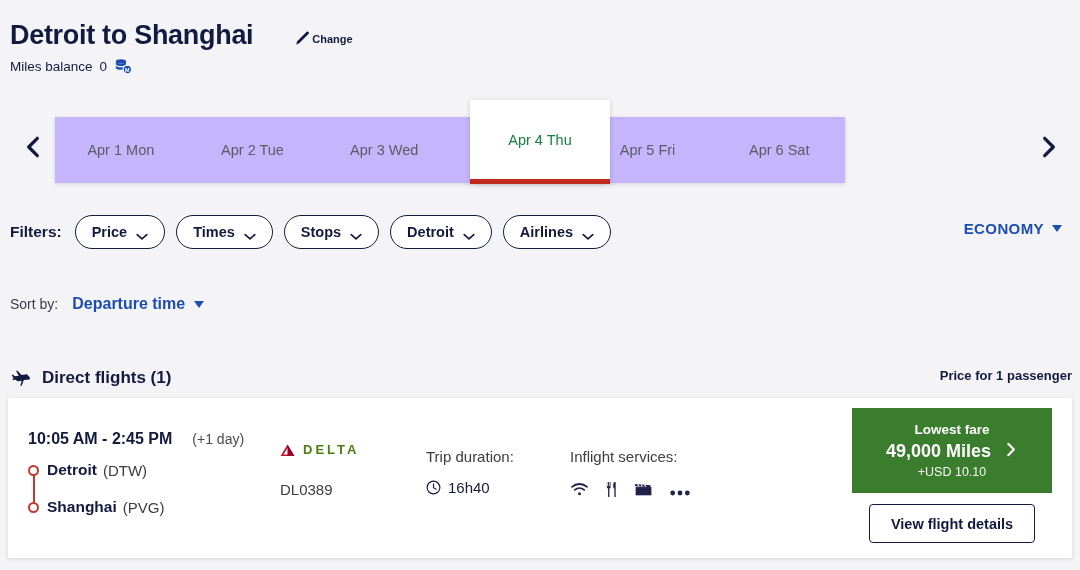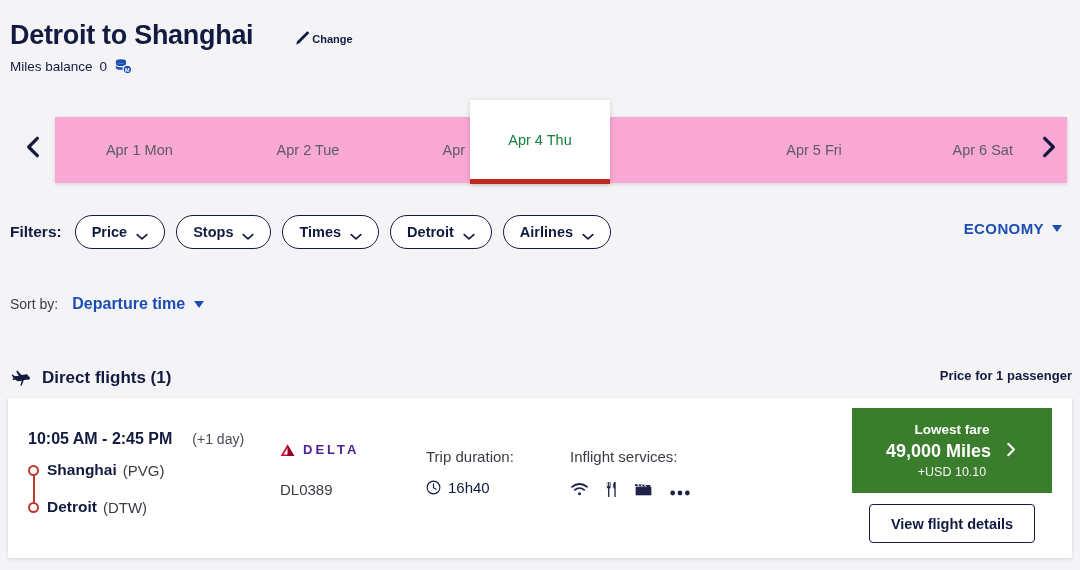--- a/index.html
+++ b/index.html
@@ -33,22 +33,22 @@
   
   .date-strip-wrap { position: absolute; left: 0; top: 100px; width: 1080px; height: 90px; }
   .nav-arrow {
     position: absolute; top: 30px; width: 34px; height: 34px;
     display: flex; align-items: center; justify-content: center; cursor: pointer;
   }
   .nav-arrow.left { left: 16px; }
   .nav-arrow.right { left: 1032px; }
   .nav-arrow svg { display: block; }
   .date-strip {
-    position: absolute; left: 55px; top: 17px; width: 1012px; height: 66px;
-    background: #f9a8d4; box-shadow: 0 1px 4px rgba(0,0,0,0.14);
+    position: absolute; left: 55px; top: 17px; width: 790px; height: 66px;
+    background: #c4b5fd; box-shadow: 0 1px 4px rgba(0,0,0,0.14);
     display: flex; align-items: center;
   }
   .date-tab {
     flex: 1; text-align: center; font-size: 14.5px; color: #5b5b63;
     cursor: pointer; line-height: 66px; height: 66px;
   }
   .date-tab.active { visibility: hidden; }
   .date-tab-active-float {
     position: absolute; left: 470px; top: 0px; width: 140px; height: 84px;
     background: #ffffff; box-shadow: 0 1px 5px rgba(0,0,0,0.16);
@@ -124,21 +124,21 @@
     position: absolute; left: 5px; top: 17px; width: 2px; height: 31px;
     background: #c0392b; z-index: 1;
   }
   .city { font-size: 15.5px; font-weight: bold; color: #131a3f; }
   .airport { font-size: 15px; color: #3c3c46; margin-left: 6px; }
 
   .col-airline { position: absolute; left: 272px; top: 44px; width: 130px; }
   .airline-brand { display: flex; align-items: center; gap: 8px; }
   .delta-tri { display: block; width: 15px; height: 13px; }
   .airline-name {
-    font-size: 13px; font-weight: bold; color: #4c1d95; letter-spacing: 3px;
+    font-size: 13px; font-weight: bold; color: #4d7c0f; letter-spacing: 3px;
   }
   .flight-no { margin-top: 24px; font-size: 15px; color: #3c3c46; }
 
   .col-duration { position: absolute; left: 418px; top: 50px; width: 140px; }
   .col-services { position: absolute; left: 562px; top: 50px; width: 190px; }
   .col-label { font-size: 15px; color: #3c3c46; }
   .duration-val { display: flex; align-items: center; gap: 7px; margin-top: 14px; }
   .clock-icon { display: block; width: 15px; height: 15px; }
   .duration-text { font-size: 15px; color: #131a3f; }
   .service-icons { display: flex; align-items: center; gap: 16px; margin-top: 16px; }
@@ -227,30 +227,30 @@
     <div class="filter-pill">
       <span>Price</span>
       <span class="chev-down">
         <svg viewBox="0 0 16 10" width="12" height="8">
             <path d="M1.6 1.8L8 7.6l6.4-5.8" fill="none" stroke="#131a3f" stroke-width="2.2" stroke-linecap="round" stroke-linejoin="round"></path>
           </svg>
       </span>
     </div>
 
     <div class="filter-pill">
+      <span>Times</span>
+      <span class="chev-down">
+        <svg viewBox="0 0 16 10" width="12" height="8">
+            <path d="M1.6 1.8L8 7.6l6.4-5.8" fill="none" stroke="#131a3f" stroke-width="2.2" stroke-linecap="round" stroke-linejoin="round"></path>
+          </svg>
+      </span>
+    </div>
+
+    <div class="filter-pill">
       <span>Stops</span>
-      <span class="chev-down">
-        <svg viewBox="0 0 16 10" width="12" height="8">
-            <path d="M1.6 1.8L8 7.6l6.4-5.8" fill="none" stroke="#131a3f" stroke-width="2.2" stroke-linecap="round" stroke-linejoin="round"></path>
-          </svg>
-      </span>
-    </div>
-
-    <div class="filter-pill">
-      <span>Times</span>
       <span class="chev-down">
         <svg viewBox="0 0 16 10" width="12" height="8">
             <path d="M1.6 1.8L8 7.6l6.4-5.8" fill="none" stroke="#131a3f" stroke-width="2.2" stroke-linecap="round" stroke-linejoin="round"></path>
           </svg>
       </span>
     </div>
 
     <div class="filter-pill">
       <span>Detroit</span>
       <span class="chev-down">
@@ -297,27 +297,27 @@
 
     <div class="col-times">
       <div class="time-line">
         <span class="time-main">10:05 AM - 2:45 PM</span>
         <span class="time-extra">(+1 day)</span>
       </div>
       <div class="route">
         <div class="route-line"></div>
         <div class="route-seg">
           <span class="dot"></span>
-          <span class="city">Shanghai</span>
-          <span class="airport">(PVG)</span>
+          <span class="city">Detroit</span>
+          <span class="airport">(DTW)</span>
         </div>
         <div class="route-seg">
           <span class="dot"></span>
-          <span class="city">Detroit</span>
-          <span class="airport">(DTW)</span>
+          <span class="city">Shanghai</span>
+          <span class="airport">(PVG)</span>
         </div>
       </div>
     </div>
 
     <div class="col-airline">
       <div class="airline-brand">
         <span class="delta-tri">
           <svg viewBox="0 0 16 14" width="15" height="13">
               <path d="M8 0.6L15.4 13H0.6z" fill="#c8102e"></path>
               <path d="M8 4.2L12.2 11.4H3.8z" fill="#ffffff"></path>

